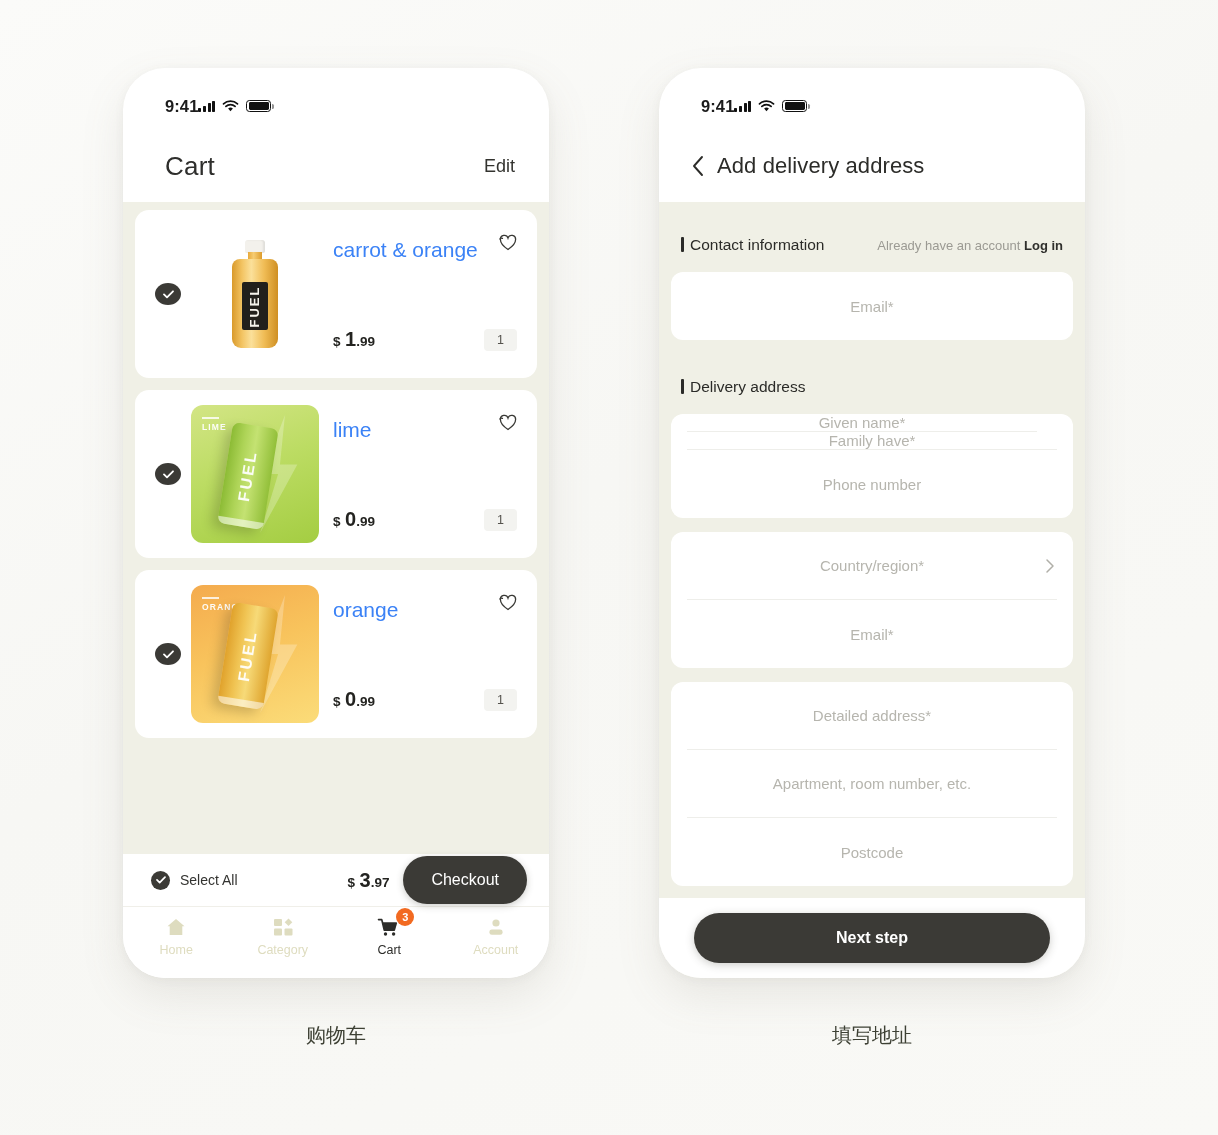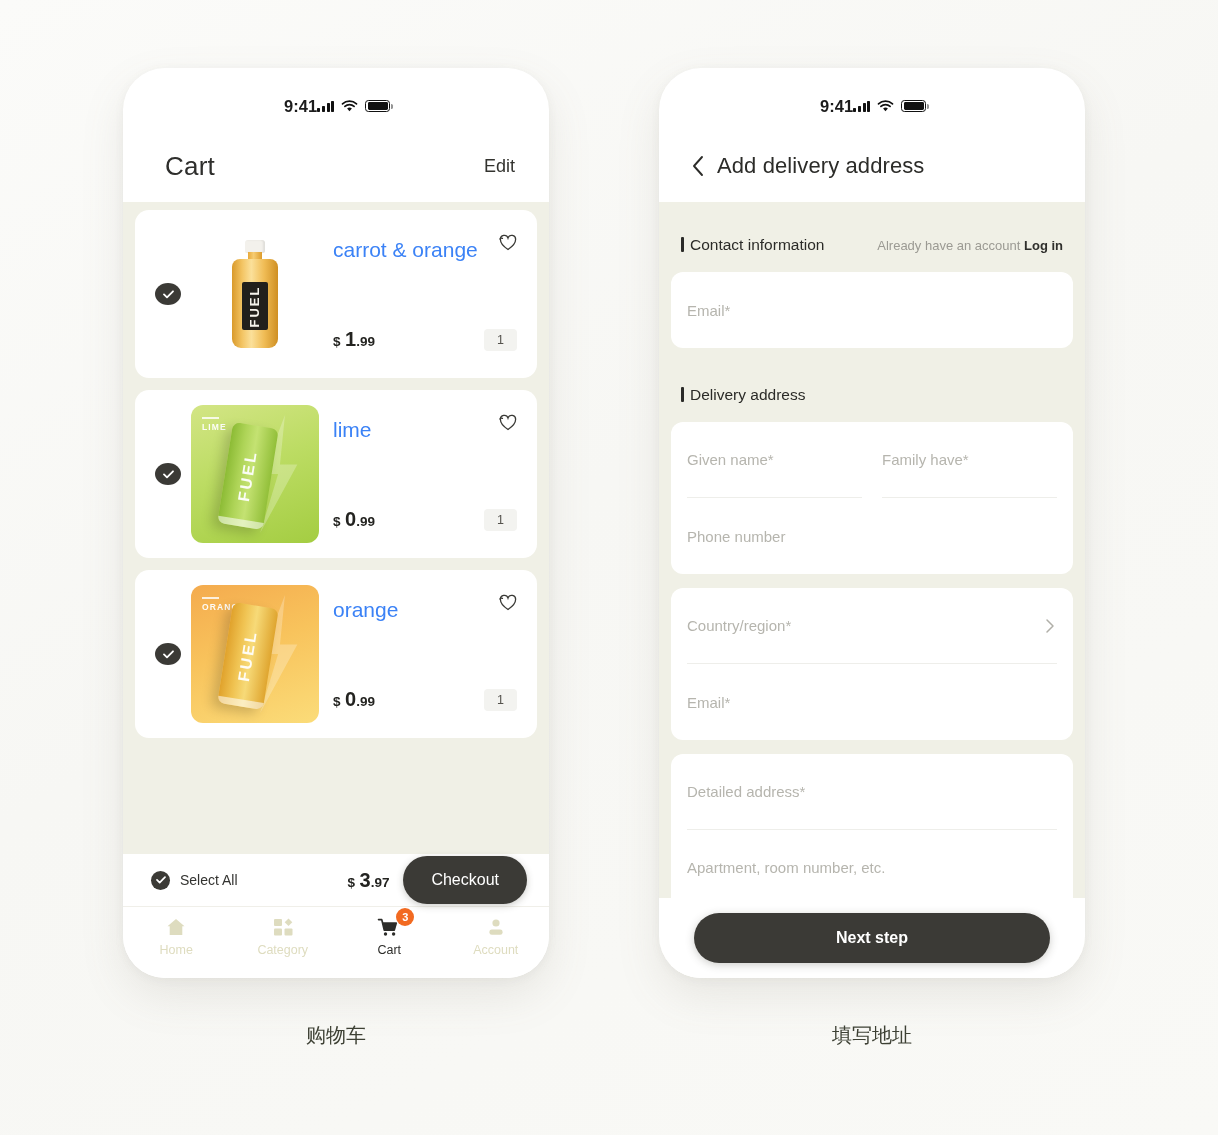--- a/index.html
+++ b/index.html
@@ -39,21 +39,21 @@
     display: flex;
     flex-direction: column;
   }
 
   
   .statusbar {
     height: 62px;
     flex: 0 0 62px;
     display: flex;
     align-items: center;
-    justify-content: center;
+    justify-content: flex-start;
     padding: 14px 40px 0 42px;
     box-sizing: border-box;
   }
   .status-time {
     font-size: 16.5px;
     font-weight: bold;
     color: #1c1c1c;
     letter-spacing: 0.1px;
   }
   .status-icons {
@@ -413,41 +413,43 @@
   }
   .sec-note b { color: #2f2f2c; }
   .card {
     background: #fff;
     border-radius: 12px;
     padding: 0 16px;
     margin-bottom: 14px;
     box-sizing: border-box;
   }
   .field {
-    height: 76px;
+    height: 68px;
     display: flex;
     align-items: center;
     border-bottom: 1px solid #eeeeea;
     position: relative;
     box-sizing: border-box;
+    justify-content: center;
   }
   .field:last-child { border-bottom: none; }
   .field .fplaceholder {
     font-size: 15px;
     color: #b6b5ae;
   }
   .field .fchevron {
     position: absolute;
     right: 2px; top: 50%;
     transform: translateY(-50%);
     width: 10px; height: 16px;
   }
   .field-row {
     display: flex;
     gap: 0;
+    flex-direction: column;
   }
   .field-row .field { flex: 1 1 50%; }
   .field-row .field:first-child { margin-right: 20px; }
   .field-row .field:last-child { border-bottom: 1px solid #eeeeea; }
 
   .next-wrap {
     position: absolute;
     left: 0; right: 0; bottom: 0;
     height: 80px;
     background: #fff;

